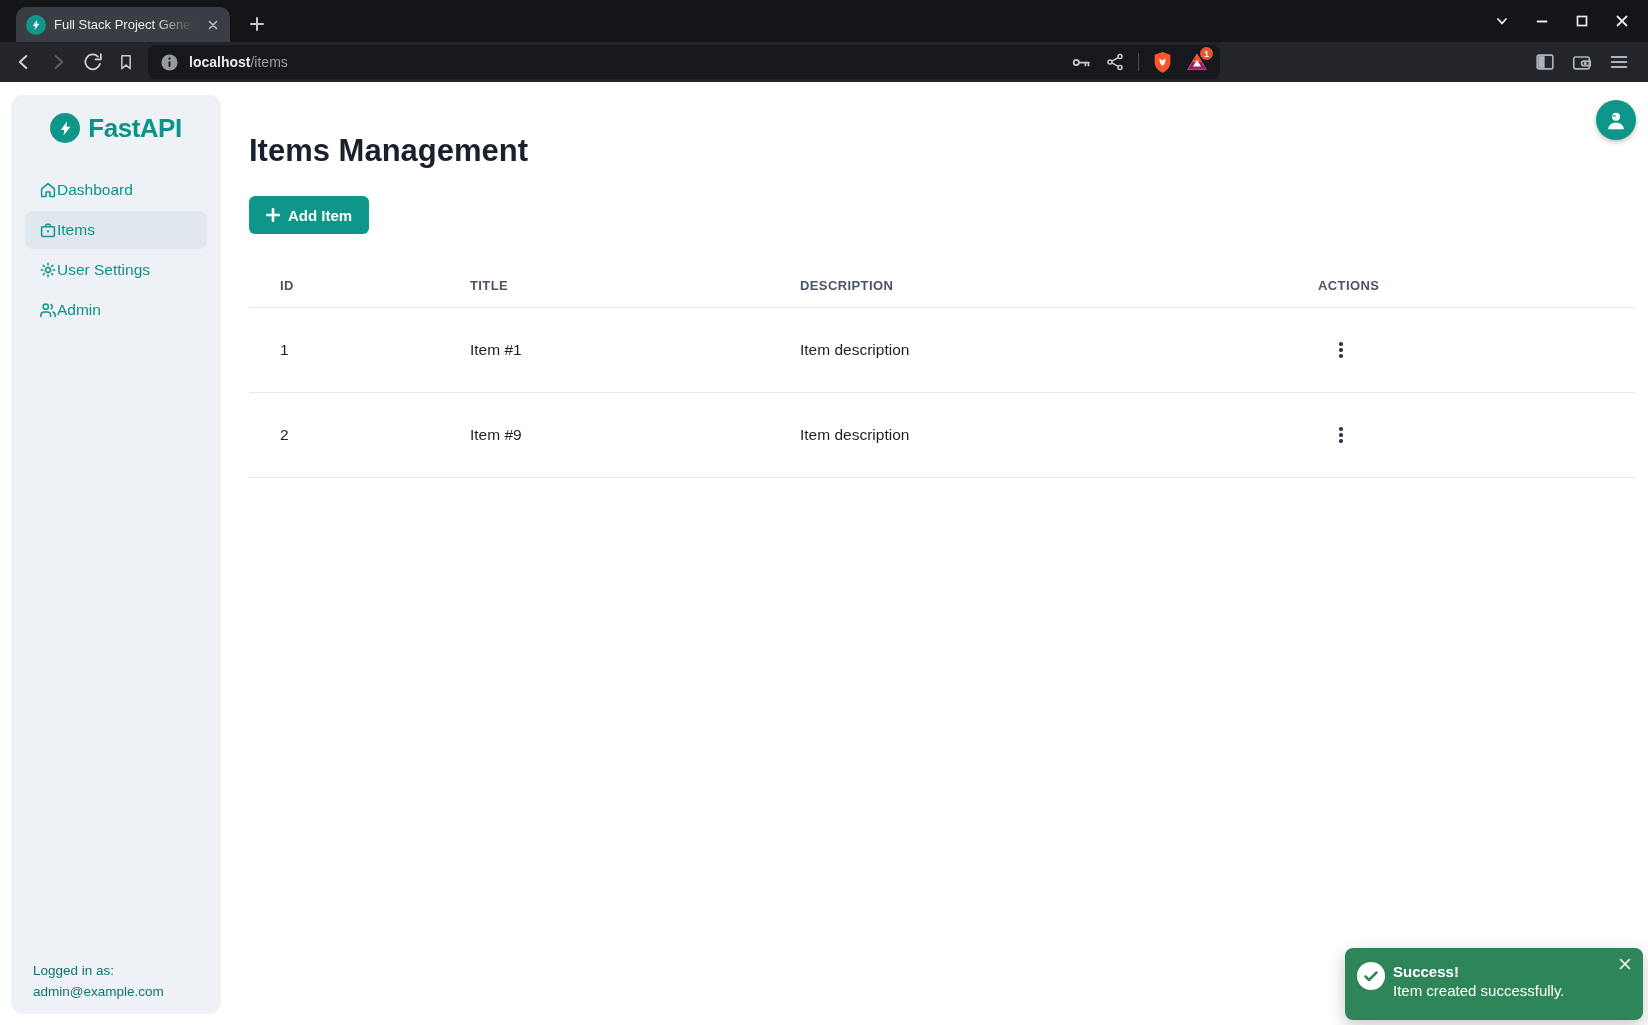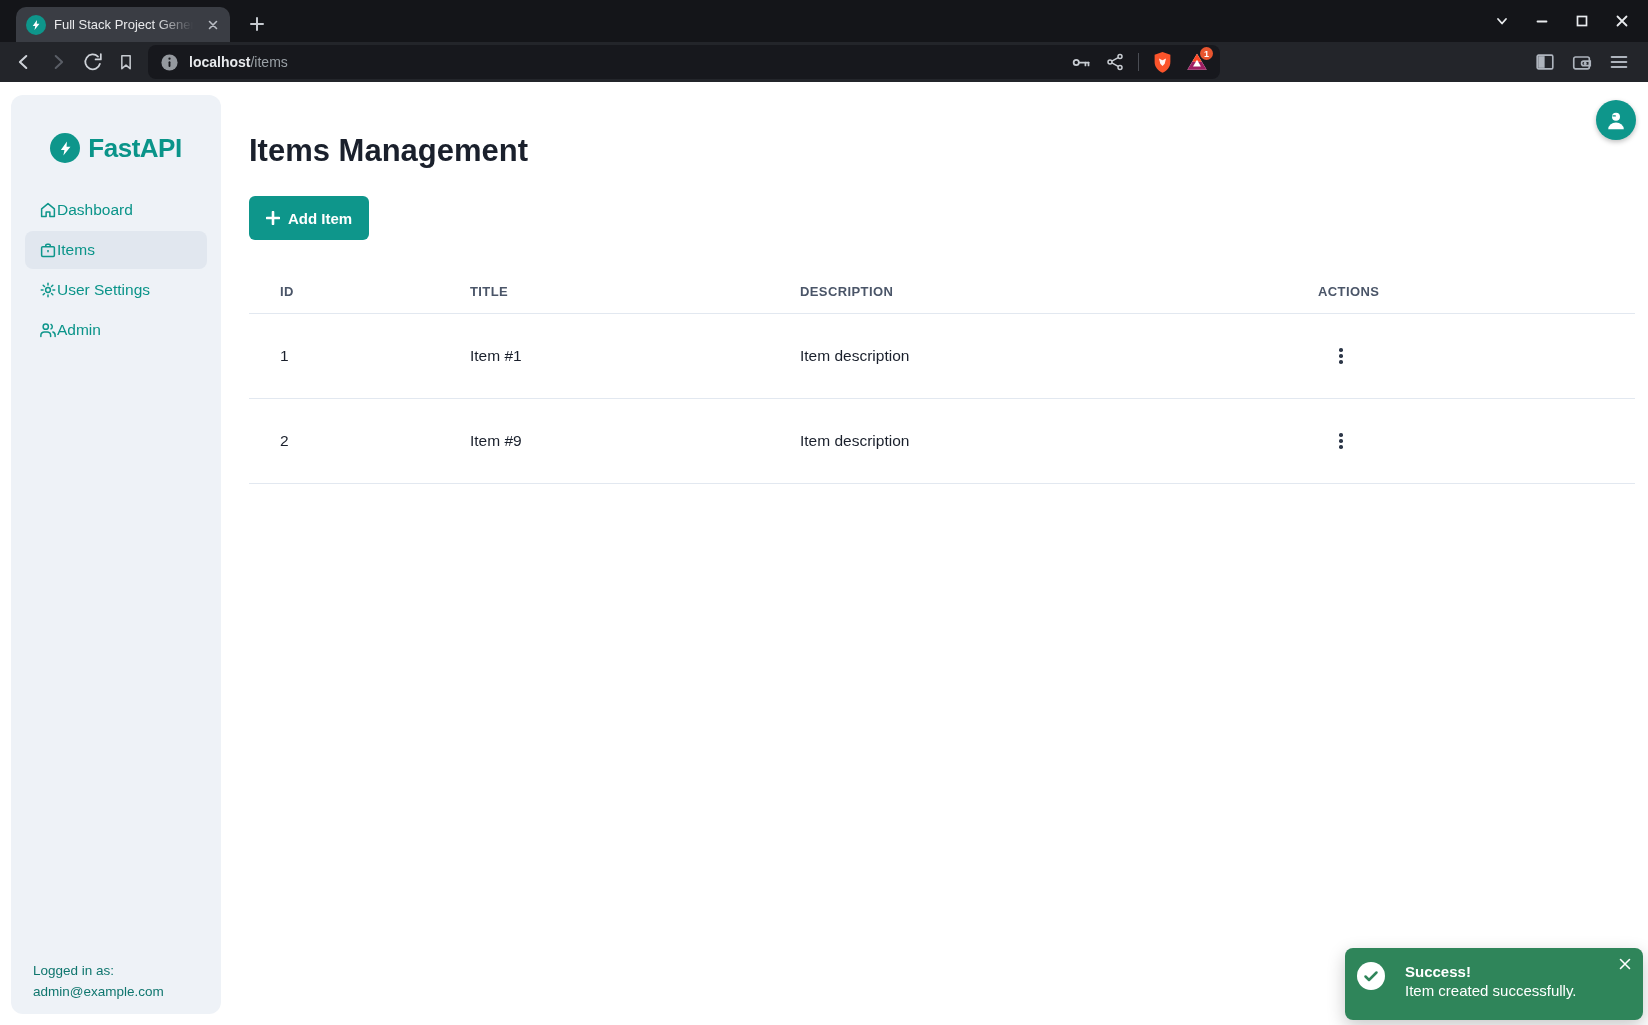--- a/index.html
+++ b/index.html
@@ -43,57 +43,57 @@
   .bat-wrap { position:relative; width:22px; height:22px; cursor:pointer; }
   .badge { position:absolute; top:-4px; right:-5px; min-width:13px; height:13px; border-radius:7px;
            background:#e8552f; color:#fff; font-size:9px; font-weight:bold; display:flex;
            align-items:center; justify-content:center; padding:0 3px; }
   .toolbar-right { margin-left:auto; display:flex; align-items:center; gap:15px; padding-right:6px; }
 
   
   .page { position:relative; height:943px; background:#fff; }
 
   .sidebar { position:absolute; left:11px; top:13px; width:210px; bottom:11px;
-             background:var(--sidebar-bg); border-radius:12px; padding-top:36px; }
+             background:var(--sidebar-bg); border-radius:12px; padding-top:16px; }
   .logo { display:flex; align-items:center; justify-content:center; gap:8px; height:34px; }
   .logo-badge { width:30px; height:30px; border-radius:50%; background:var(--accent);
                 display:flex; align-items:center; justify-content:center; }
   .logo-text { font-size:26px; font-weight:600; color:var(--accent-text); letter-spacing:-0.5px; }
   .nav { margin:26px 14px 0; }
   .nav-item { height:38px; display:flex; align-items:center; padding-left:14px;
               color:var(--accent-text); font-size:15.5px; border-radius:8px; cursor:pointer;
               margin-bottom:2px; }
   .nav-item.active { background:#e1e7ef; }
   .nav-item svg { flex:none; }
   .sidebar-footer { position:absolute; left:22px; bottom:12px; font-size:13.5px; color:#0f766e;
                     line-height:21px; }
 
   .main { position:absolute; left:249px; right:13px; top:0; }
   .page-title { margin-top:50px; font-size:31px; line-height:38px; font-weight:bold; color:var(--heading); }
-  .add-btn { margin-top:26px; height:44px; padding:0 17px; border:none; border-radius:6px;
+  .add-btn { margin-top:26px; height:38px; padding:0 17px; border:none; border-radius:6px;
              background:var(--accent); color:#fff; font-size:15px; font-weight:bold;
              font-family:inherit; display:inline-flex; align-items:center; gap:8px; cursor:pointer; }
 
   table.items { margin-top:36px; width:100%; border-collapse:collapse; }
   .items th { text-align:left; font-size:13px; font-weight:bold; color:#4a5568;
               letter-spacing:.4px; padding:8px 0 14px 31px; border-bottom:1px solid var(--border); }
   .items td { padding:30px 0 30px 31px; font-size:15.5px; color:var(--heading);
               border-bottom:1px solid var(--border); }
   .kebab-btn { margin-left:12px; width:22px; height:24px; background:none; border:none;
                display:flex; flex-direction:column; align-items:center; justify-content:center;
                gap:2.5px; cursor:pointer; }
   .kebab-btn i { width:3.5px; height:3.5px; border-radius:50%; background:#2d3748; }
 
   .avatar-btn { position:absolute; top:18px; right:12px; width:40px; height:40px; border:none;
                 border-radius:50%; background:var(--accent); display:flex; align-items:center;
                 justify-content:center; cursor:pointer; box-shadow:0 2px 5px rgba(0,0,0,.25); }
 
   .toast { position:absolute; left:1345px; top:866px; width:298px; height:72px;
            background:var(--toast); border-radius:8px; color:#fff; display:flex;
-           padding:14px 14px 14px 12px; gap:20px; box-shadow:0 6px 18px rgba(0,0,0,.22); }
+           padding:14px 14px 14px 12px; gap:8px; box-shadow:0 6px 18px rgba(0,0,0,.22); }
   .toast-icon { width:28px; height:28px; flex:none; }
   .toast-title { font-size:15px; font-weight:bold; line-height:19px; }
   .toast-msg { font-size:15px; line-height:19px; white-space:nowrap; }
   .toast-close { position:absolute; top:8px; right:10px; width:16px; height:16px; background:none;
                  border:none; cursor:pointer; display:flex; align-items:center; justify-content:center; }
 </style>
 </head>
 <body>
 
 <div class="titlebar">

